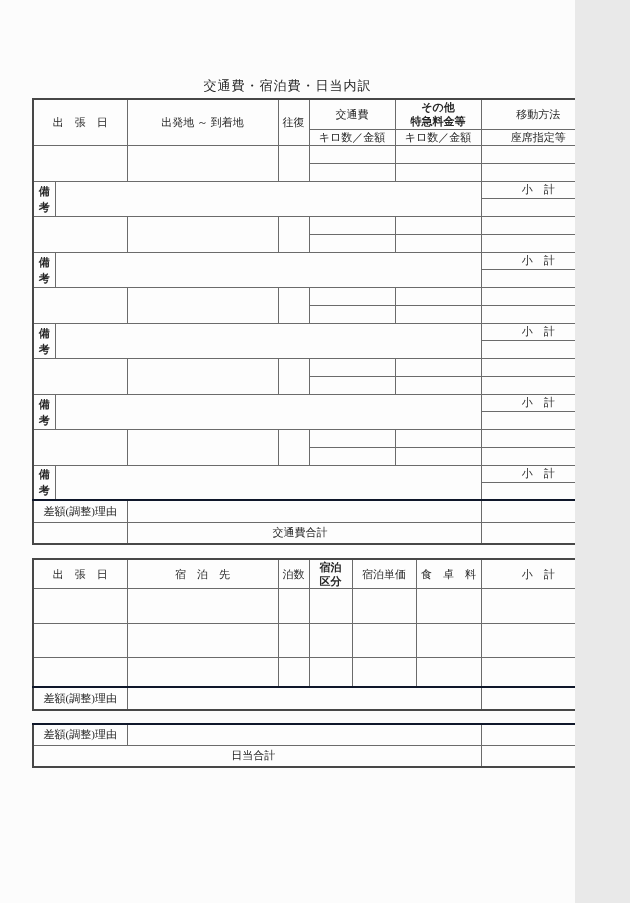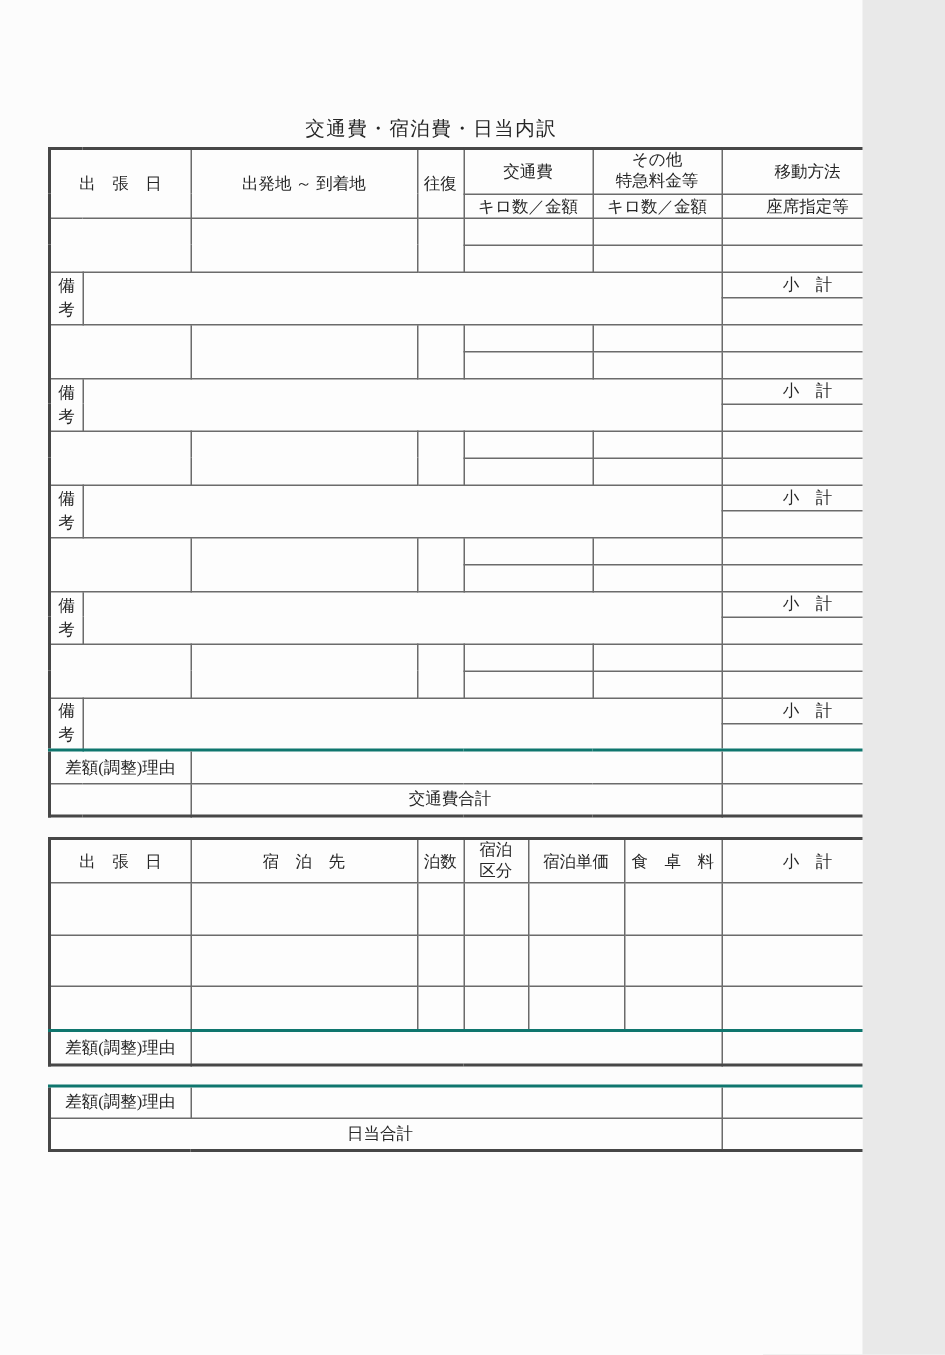--- a/index.html
+++ b/index.html
@@ -10,26 +10,26 @@
   }
   .title{padding-top:77px;text-align:center;font-size:13px;letter-spacing:1px;}
   table.t{
     border-collapse:collapse;table-layout:fixed;width:565px;margin-left:32px;
     border:2px solid #474747;
   }
   table.t td{
     border:1px solid #6b6b6b;padding:0;text-align:center;vertical-align:middle;
     font-size:11px;overflow:hidden;background:#fdfdfd;
   }
-  tr.thick td{border-top:2px solid #0f766e;}
+  tr.thick td{border-top:2px solid #0f172a;}
   .t1{margin-top:3px;}
   .t2{margin-top:13px;}
   .t3{margin-top:12px;}
   .sub{font-size:10px;}
-  .pre{white-space:pre-line;line-height:14px;}
+  .pre{white-space:pre-line;line-height:14px;font-weight:bold;}
   .bikou{line-height:16px;font-size:11px;}
   .right{text-align:right;padding-right:8px !important;}
   .h30{height:30px}.h16{height:16px}.h18{height:18px}.h17{height:17px}
   .h22{height:22px}.h28{height:28px}.h35{height:35px}.h34{height:34px}
   .h29{height:29px}.h23{height:23px}.h21{height:21px}
   .days-row{display:flex;align-items:center;height:100%;}
   .x-sign{margin-left:31%;}
   .days-suffix{margin-left:9%;}
 </style>
 </head>

